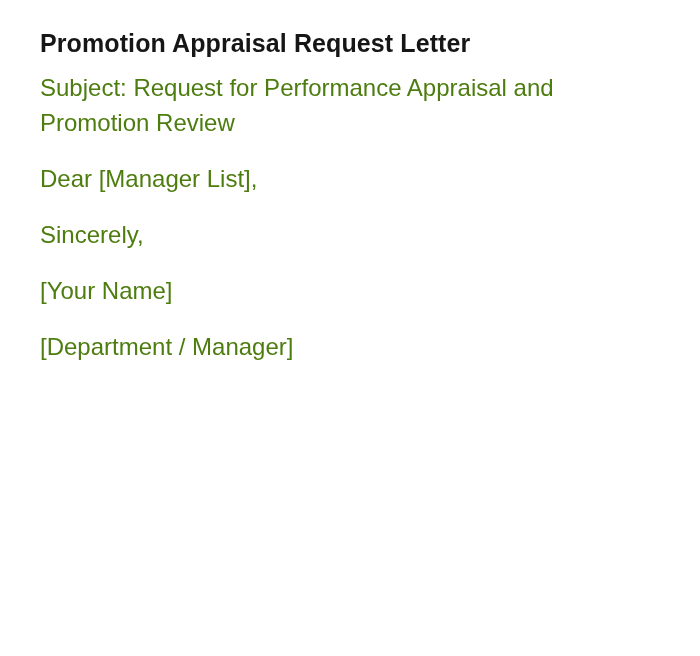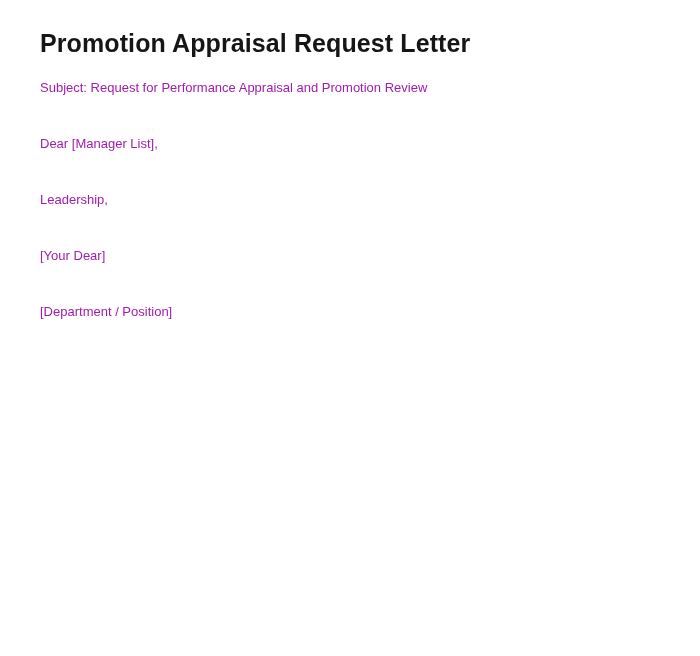--- a/index.html
+++ b/index.html
@@ -20,36 +20,36 @@
     margin: 0 0 12px 0;
     font-size: 25px;
     line-height: 30px;
     font-weight: 700;
     color: #161616;
     letter-spacing: 0.1px;
   }
   .letter-paragraph {
     margin: 0 0 21px 0;
     max-width: 600px;
-    font-size: 13px;
+    font-size: 24px;
     line-height: 35px;
     font-weight: 400;
-    color: #a21caf;
+    color: #4d7c0f;
   }
 </style>
 </head>
 <body>
 
 <div class="page">
   <h1 class="letter-title">Promotion Appraisal Request Letter</h1>
 
   <p class="letter-paragraph">Subject: Request for Performance Appraisal and Promotion Review</p>
 
   <p class="letter-paragraph">Dear [Manager List],</p>
 
 
 
-  <p class="letter-paragraph">Leadership,</p>
+  <p class="letter-paragraph">Sincerely,</p>
 
-  <p class="letter-paragraph">[Your Dear]</p>
+  <p class="letter-paragraph">[Your Name]</p>
 
-  <p class="letter-paragraph">[Department / Position]</p>
+  <p class="letter-paragraph">[Department / Manager]</p>
 </div>
 
 </body></html>

